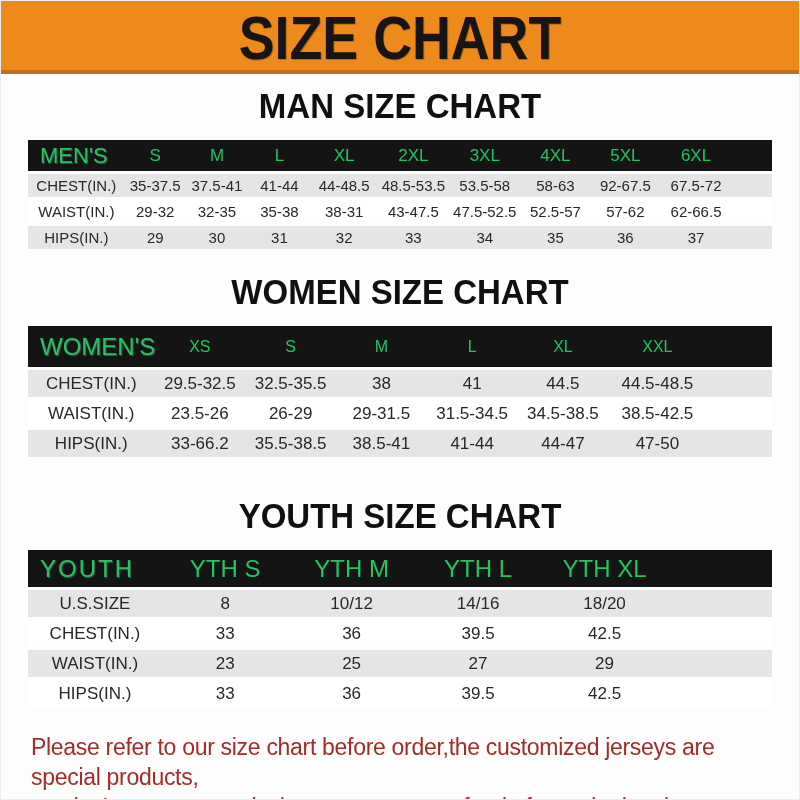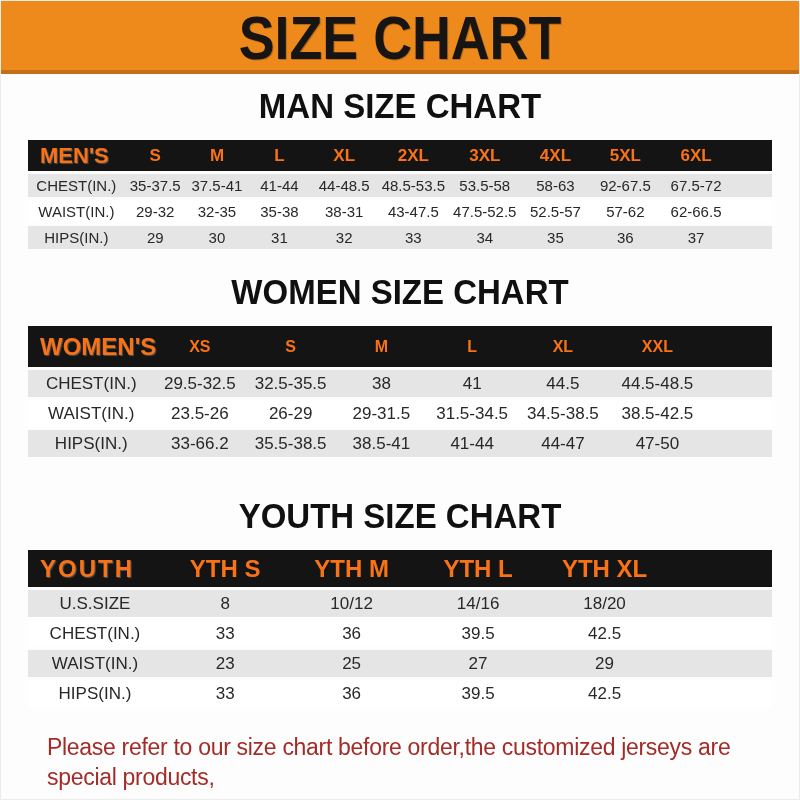--- a/index.html
+++ b/index.html
@@ -48,22 +48,22 @@
   
   table {
     width: 744px;
     margin: 12px auto 0 auto;
     border-collapse: separate;
     border-spacing: 0 3px;
     table-layout: fixed;
   }
   thead th {
     background: #141414;
-    color: #f97316;
-    font-weight: bold;
+    color: #22c55e;
+    font-weight: normal;
     text-align: center;
     white-space: nowrap;
   }
   thead .th-label {
     text-align: left;
     padding-left: 12px;
     text-shadow: 1px 1px 1px rgba(255,255,255,0.25);
   }
   tbody td {
     text-align: center;
@@ -86,21 +86,21 @@
   .table-youth tbody td { height: 27px; font-size: 17px; }
   
   .disclaimer {
     margin-top: 22px;
     padding: 0 28px 0 30px;
     color: #A32C28;
     font-size: 23px;
     line-height: 30px;
     letter-spacing: -0.3px;
   }
-  .disclaimer p { margin: 16px; }
+  .disclaimer p { margin: 0; }
 </style>
 </head>
 <body>
 
 <div class="page">
 
   <header class="banner">
     <h1>SIZE CHART</h1>
   </header>
 

